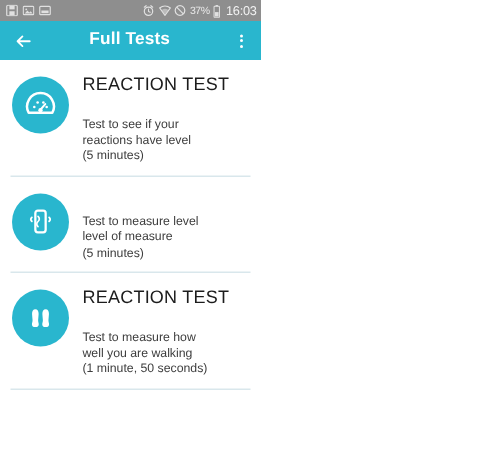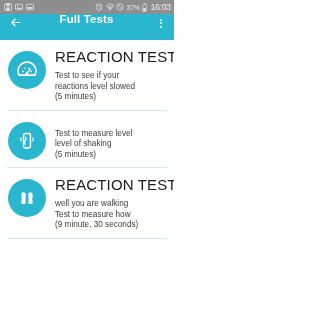--- a/index.html
+++ b/index.html
@@ -60,20 +60,21 @@
     letter-spacing: -0.2px;
     line-height: 1;
     margin-left: 1px;
   }
 
   
   .appbar {
     height: 26px;
     background: #29b6ce;
     display: flex;
+    align-items: center;
     padding: 0 6px 0 7px;
     box-sizing: border-box;
     flex: none;
     position: relative;
   }
   .back-btn {
     width: 16px;
     height: 16px;
     display: flex;
     align-items: center;
@@ -134,30 +135,30 @@
     justify-content: center;
     margin-top: 2px;
   }
   .item-text {
     margin-left: 9px;
     padding-top: 1px;
     min-width: 0;
   }
   .item-title {
     color: #1c1c1c;
-    font-size: 15px;
+    font-size: 12px;
     letter-spacing: 0.15px;
     line-height: 13px;
     white-space: nowrap;
   }
   .item-desc {
     color: #3d3d3d;
     font-size: 8.2px;
     line-height: 10.5px;
-    margin-top: 8px;
+    margin-top: 15px;
   }
   .item-desc span {
     display: block;
     white-space: nowrap;
   }
   .divider {
     height: 1px;
     background: #d9e7ec;
     margin: 0 7px;
   }
@@ -247,60 +248,60 @@
           <circle cx="18.8" cy="13.6" r="1.25" fill="#ffffff"></circle>
           <circle cx="22" cy="18" r="1.25" fill="#ffffff"></circle>
           <path d="M16 20.5l4.6-5.4" stroke="#ffffff" stroke-width="2" stroke-linecap="round"></path>
           <circle cx="16" cy="21" r="2.1" fill="#ffffff"></circle>
         </svg>
       </div>
       <div class="item-text">
         <div class="item-title">REACTION TEST</div>
         <div class="item-desc">
           <span>Test to see if your</span>
-          <span>reactions level slowed</span>
+          <span>reactions have level</span>
           <span>(5 minutes)</span>
         </div>
       </div>
     </div>
 
     <div class="divider"></div>
 
     <div class="test-item">
       <div class="icon-circle">
         <svg width="22" height="22" viewBox="0 0 32 32">
           <rect x="11" y="5" width="10" height="21" rx="2.4" fill="none" stroke="#ffffff" stroke-width="2.2"></rect>
           <path d="M13.6 10.5c1.6 1.6 1.6 3.4 0 5s-1.6 3.4 0 5" fill="none" stroke="#ffffff" stroke-width="1.6" stroke-linecap="round"></path>
           <path d="M7.6 11.5c-1.3 1.2-1.3 2.6 0 3.8M24.4 11.5c1.3 1.2 1.3 2.6 0 3.8" fill="none" stroke="#ffffff" stroke-width="1.8" stroke-linecap="round"></path>
         </svg>
       </div>
       <div class="item-text">
         <div class="item-desc">
           <span>Test to measure level</span>
-          <span>level of shaking</span>
+          <span>level of measure</span>
           <span>(5 minutes)</span>
         </div>
       </div>
     </div>
 
     <div class="divider"></div>
 
     <div class="test-item">
       <div class="icon-circle">
         <svg width="22" height="22" viewBox="0 0 32 32">
           <path d="M11 7.5c2.1 0 3.2 1.8 3.2 4.6 0 2.3-.5 4.3-.5 6.2 0 1.7.6 2.6.6 3.9 0 1.6-1.1 2.6-3.3 2.6s-3.3-1-3.3-2.6c0-1.3.6-2.2.6-3.9 0-1.9-.5-3.9-.5-6.2C7.8 9.3 8.9 7.5 11 7.5z" fill="#ffffff"></path>
           <path d="M21 7.5c2.1 0 3.2 1.8 3.2 4.6 0 2.3-.5 4.3-.5 6.2 0 1.7.6 2.6.6 3.9 0 1.6-1.1 2.6-3.3 2.6s-3.3-1-3.3-2.6c0-1.3.6-2.2.6-3.9 0-1.9-.5-3.9-.5-6.2 0-2.8 1.1-4.6 3.2-4.6z" fill="#ffffff"></path>
         </svg>
       </div>
       <div class="item-text">
         <div class="item-title">REACTION TEST</div>
         <div class="item-desc">
+          <span>Test to measure how</span>
           <span>well you are walking</span>
-          <span>Test to measure how</span>
-          <span>(9 minute, 30 seconds)</span>
+          <span>(1 minute, 50 seconds)</span>
         </div>
       </div>
     </div>
 
     <div class="divider"></div>
 
   </div>
 </div>
 
 </body></html>

